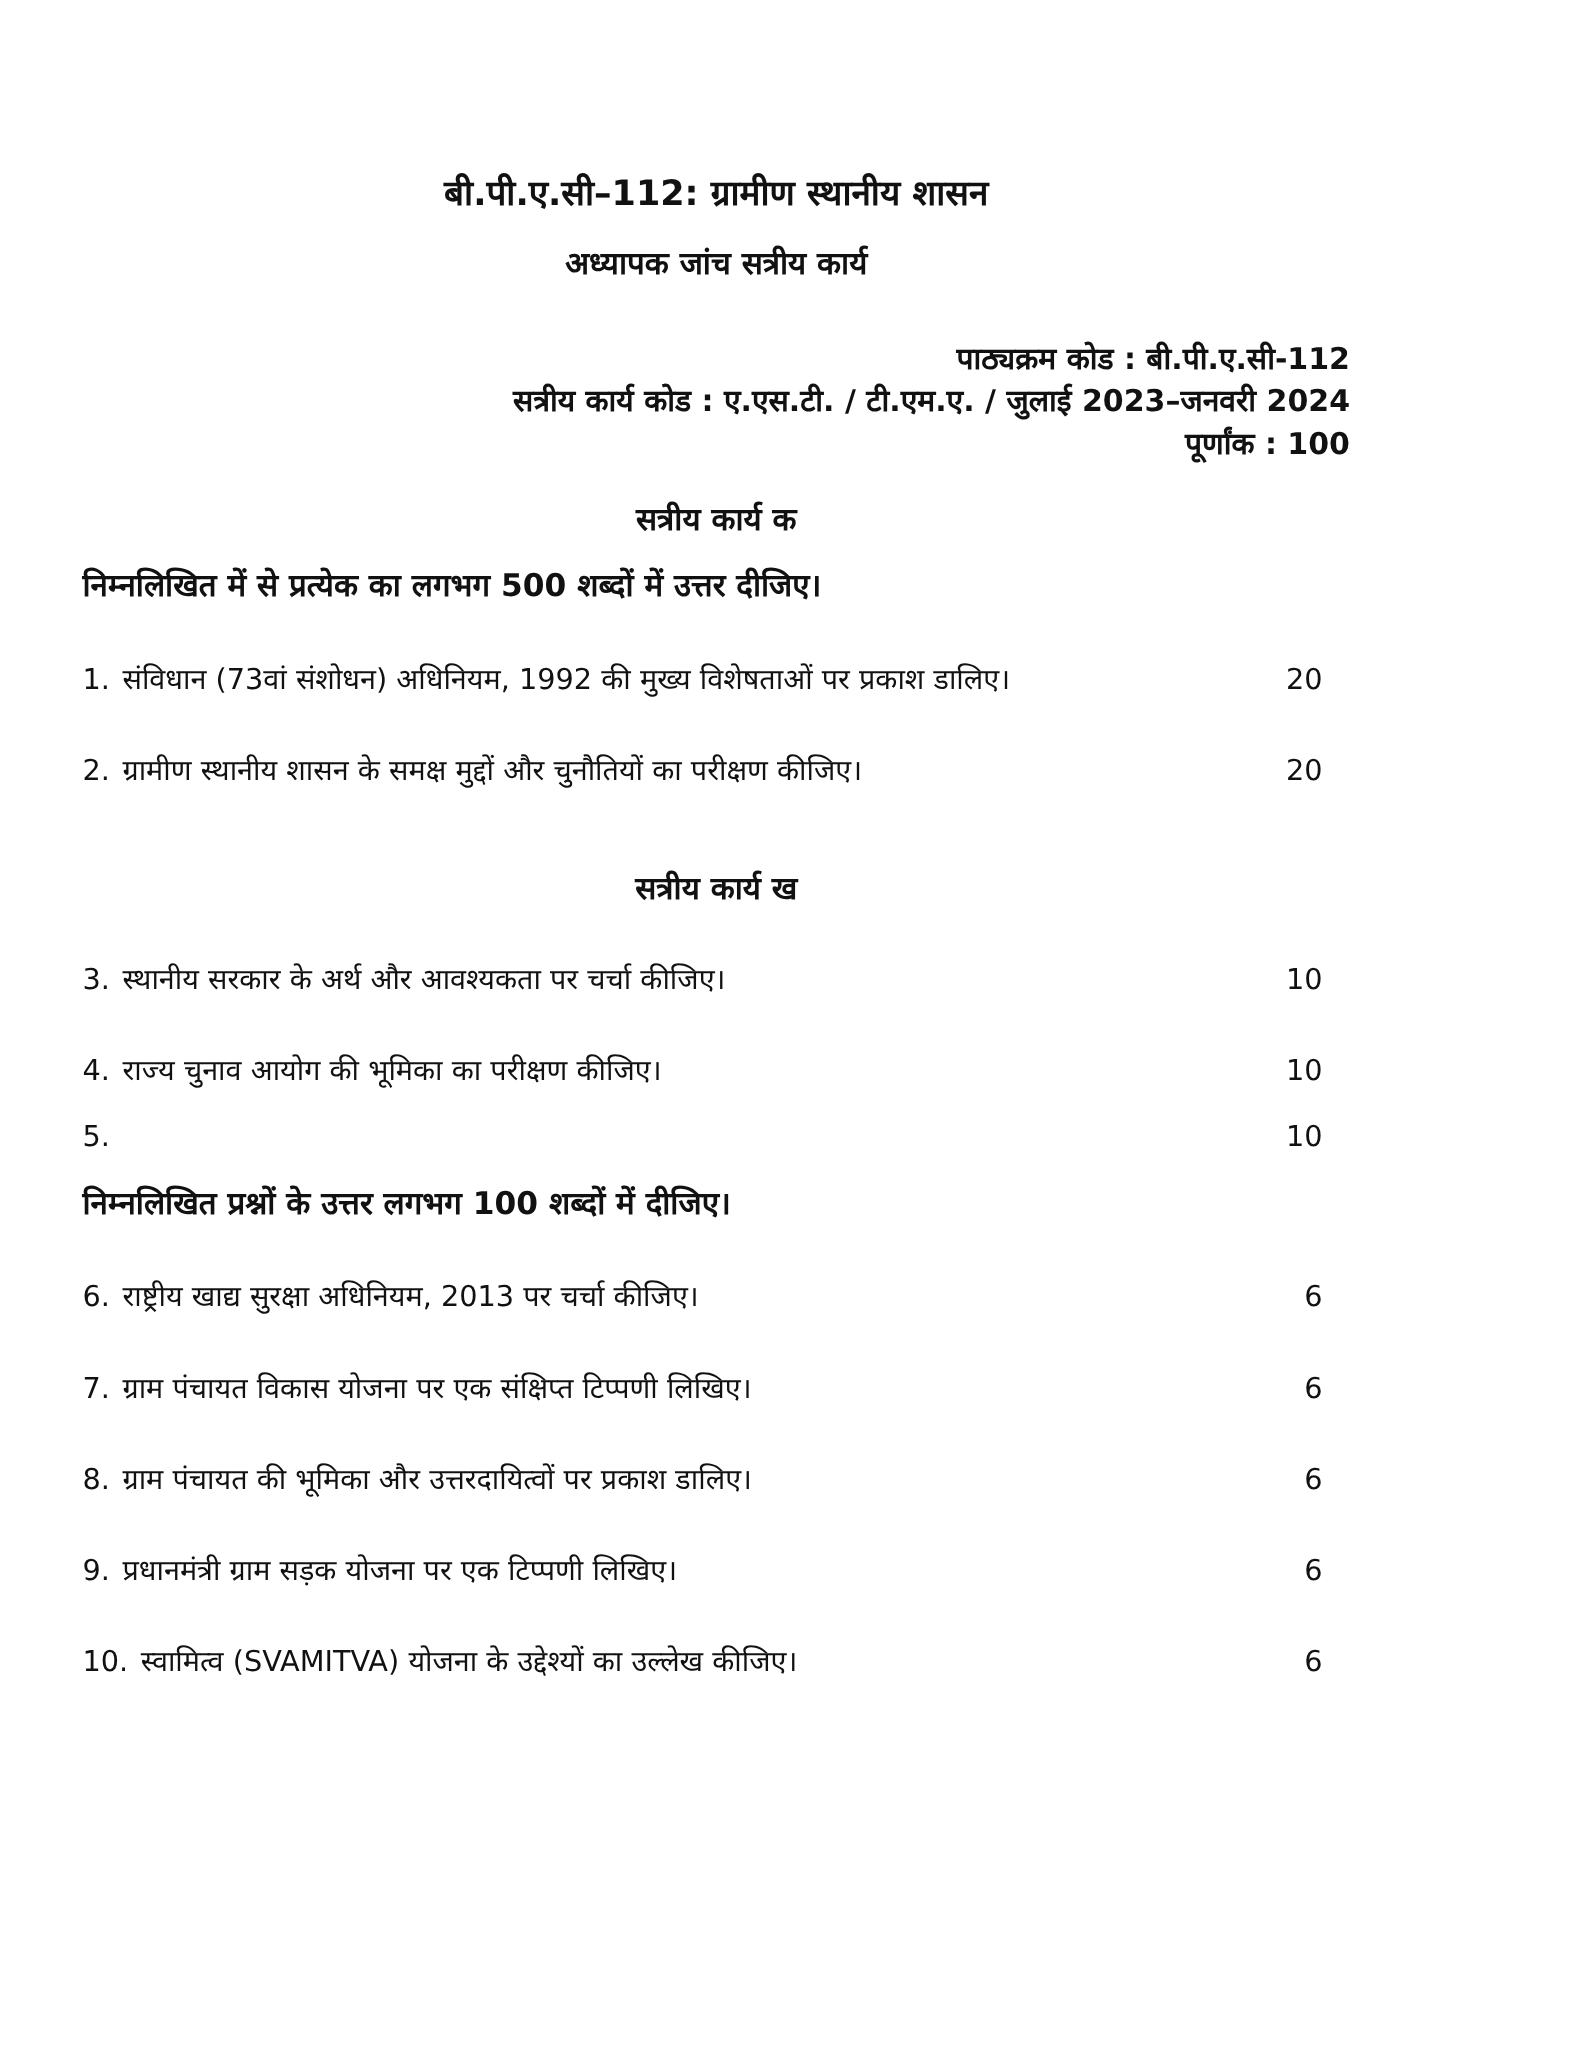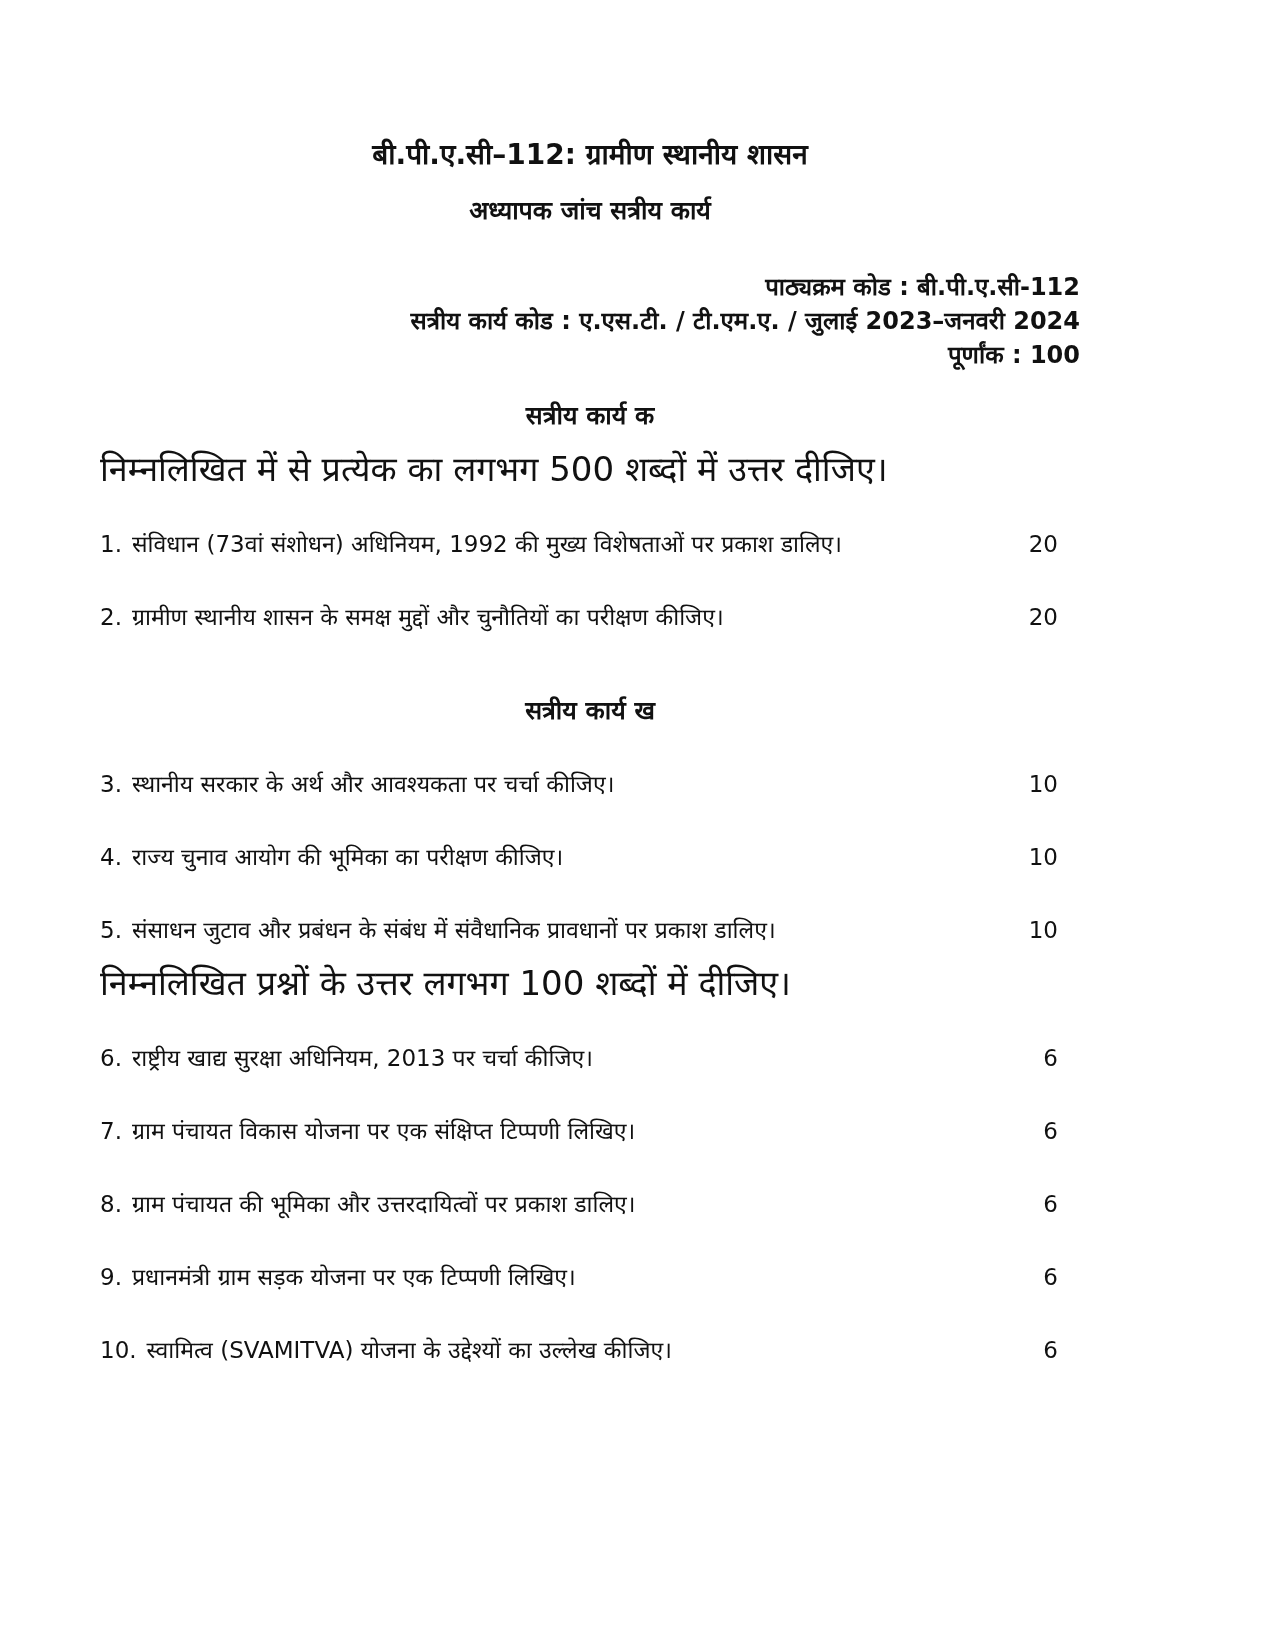--- a/index.html
+++ b/index.html
@@ -8,21 +8,21 @@
     background: #ffffff;
   }
   .page {
     position: relative;
     width: 1275px;
     height: 1650px;
     background: #ffffff;
     color: #111111;
     font-family: "DejaVu Sans", sans-serif;
     box-sizing: border-box;
-    padding: 138px 195px 0 100px;
+    padding: 138px 195px 0 66px;
     overflow: hidden;
   }
   .title {
     text-align: center;
     font-weight: bold;
     font-size: 28px;
     line-height: 34px;
     margin: 0 0 24px 0;
   }
   .subtitle {
@@ -43,22 +43,22 @@
     text-align: center;
     font-weight: bold;
     font-size: 25px;
     line-height: 28px;
     margin: 4px 0 25px 0;
   }
   .sec-b .sec-heading, .sec-c .sec-heading {
     margin-top: 66px;
   }
   .instruction {
-    font-weight: normal;
-    font-size: 34px;
+    font-weight: bold;
+    font-size: 25px;
     line-height: 28px;
     margin: 0 0 27px 0;
   }
   .q {
     display: flex;
     align-items: baseline;
     font-size: 23px;
     line-height: 28px;
     margin: 0 0 25px 0;
     padding-right: 22px;
@@ -115,21 +115,20 @@
       <span class="q-text">स्थानीय सरकार के अर्थ और आवश्यकता पर चर्चा कीजिए।</span>
       <span class="q-marks">10</span>
     </div>
     <div class="q">
       <span class="q-num">4.</span>
       <span class="q-text">राज्य चुनाव आयोग की भूमिका का परीक्षण कीजिए।</span>
       <span class="q-marks">10</span>
     </div>
     <div class="q">
       <span class="q-num">5.</span>
-      <span class="q-text">संसाधन जुटाव और प्रबंधन के संबंध में संवैधानिक प्रावधानों पर प्रकाश डालिए।</span>
       <span class="q-marks">10</span>
     </div>
   </section>
 
   <section class="sec sec-c">
     <div class="instruction">निम्नलिखित प्रश्नों के उत्तर लगभग 100 शब्दों में दीजिए।</div>
 
     <div class="q">
       <span class="q-num">6.</span>
       <span class="q-text">राष्ट्रीय खाद्य सुरक्षा अधिनियम, 2013 पर चर्चा कीजिए।</span>

